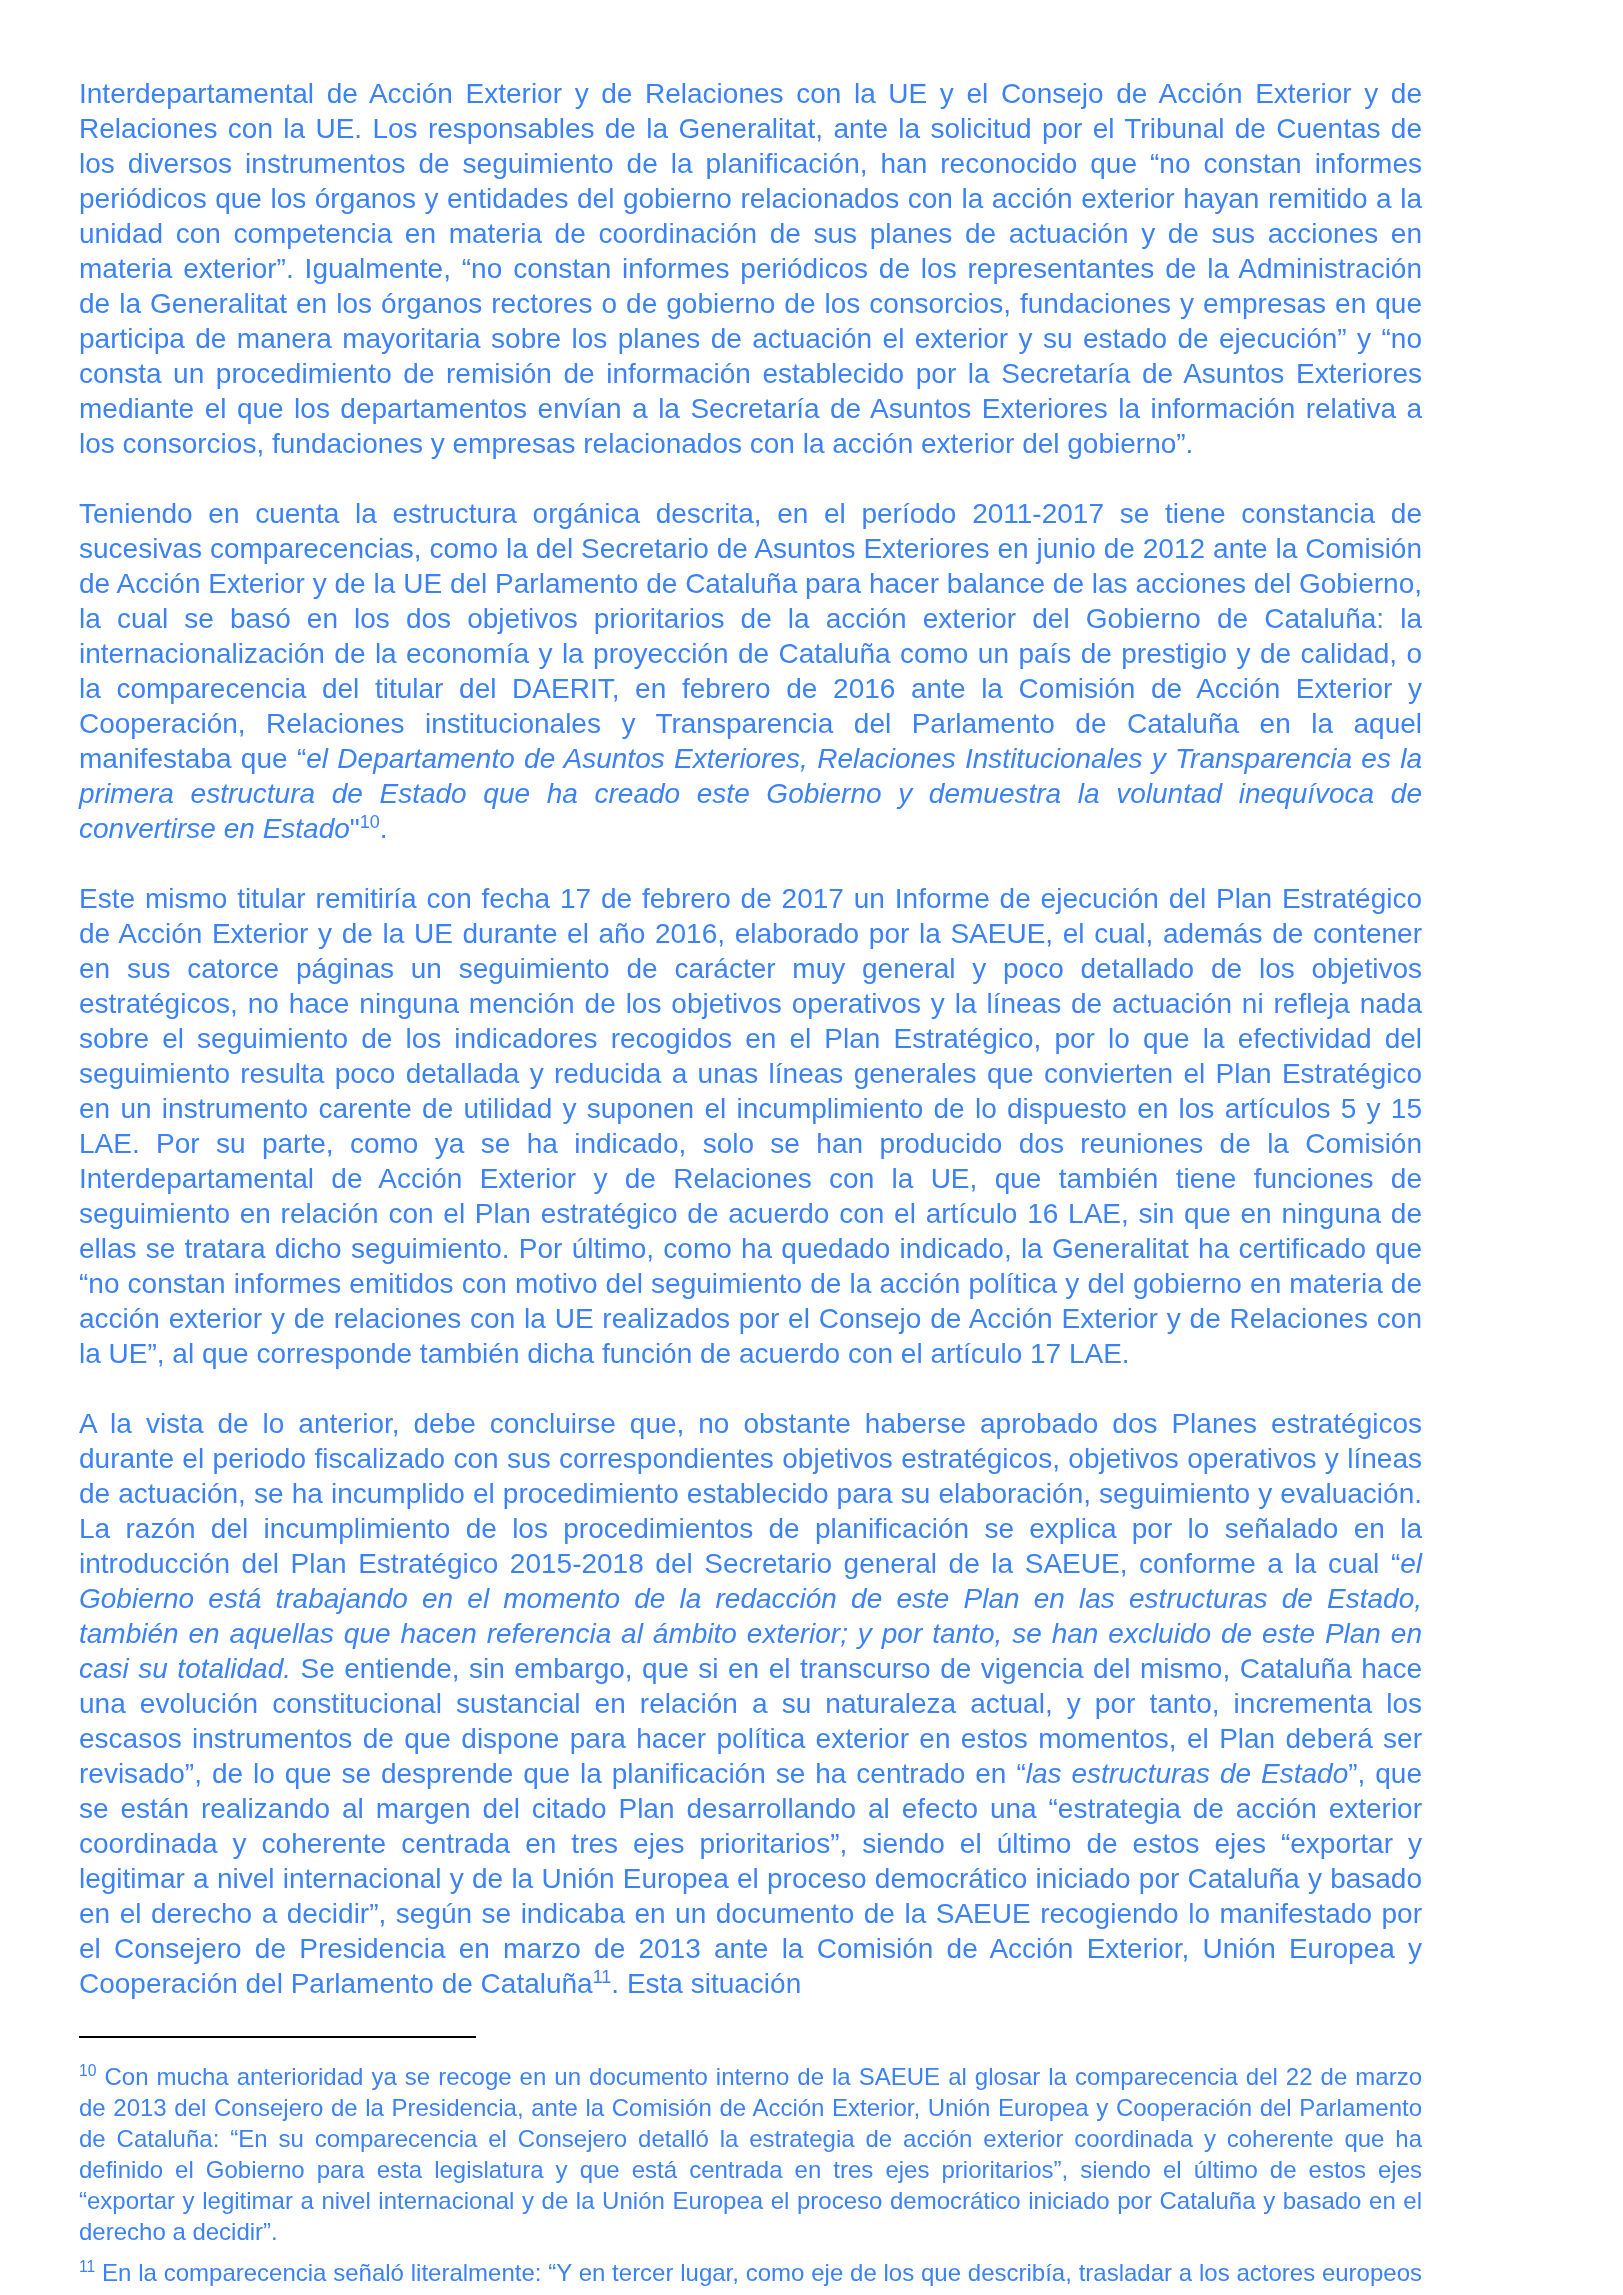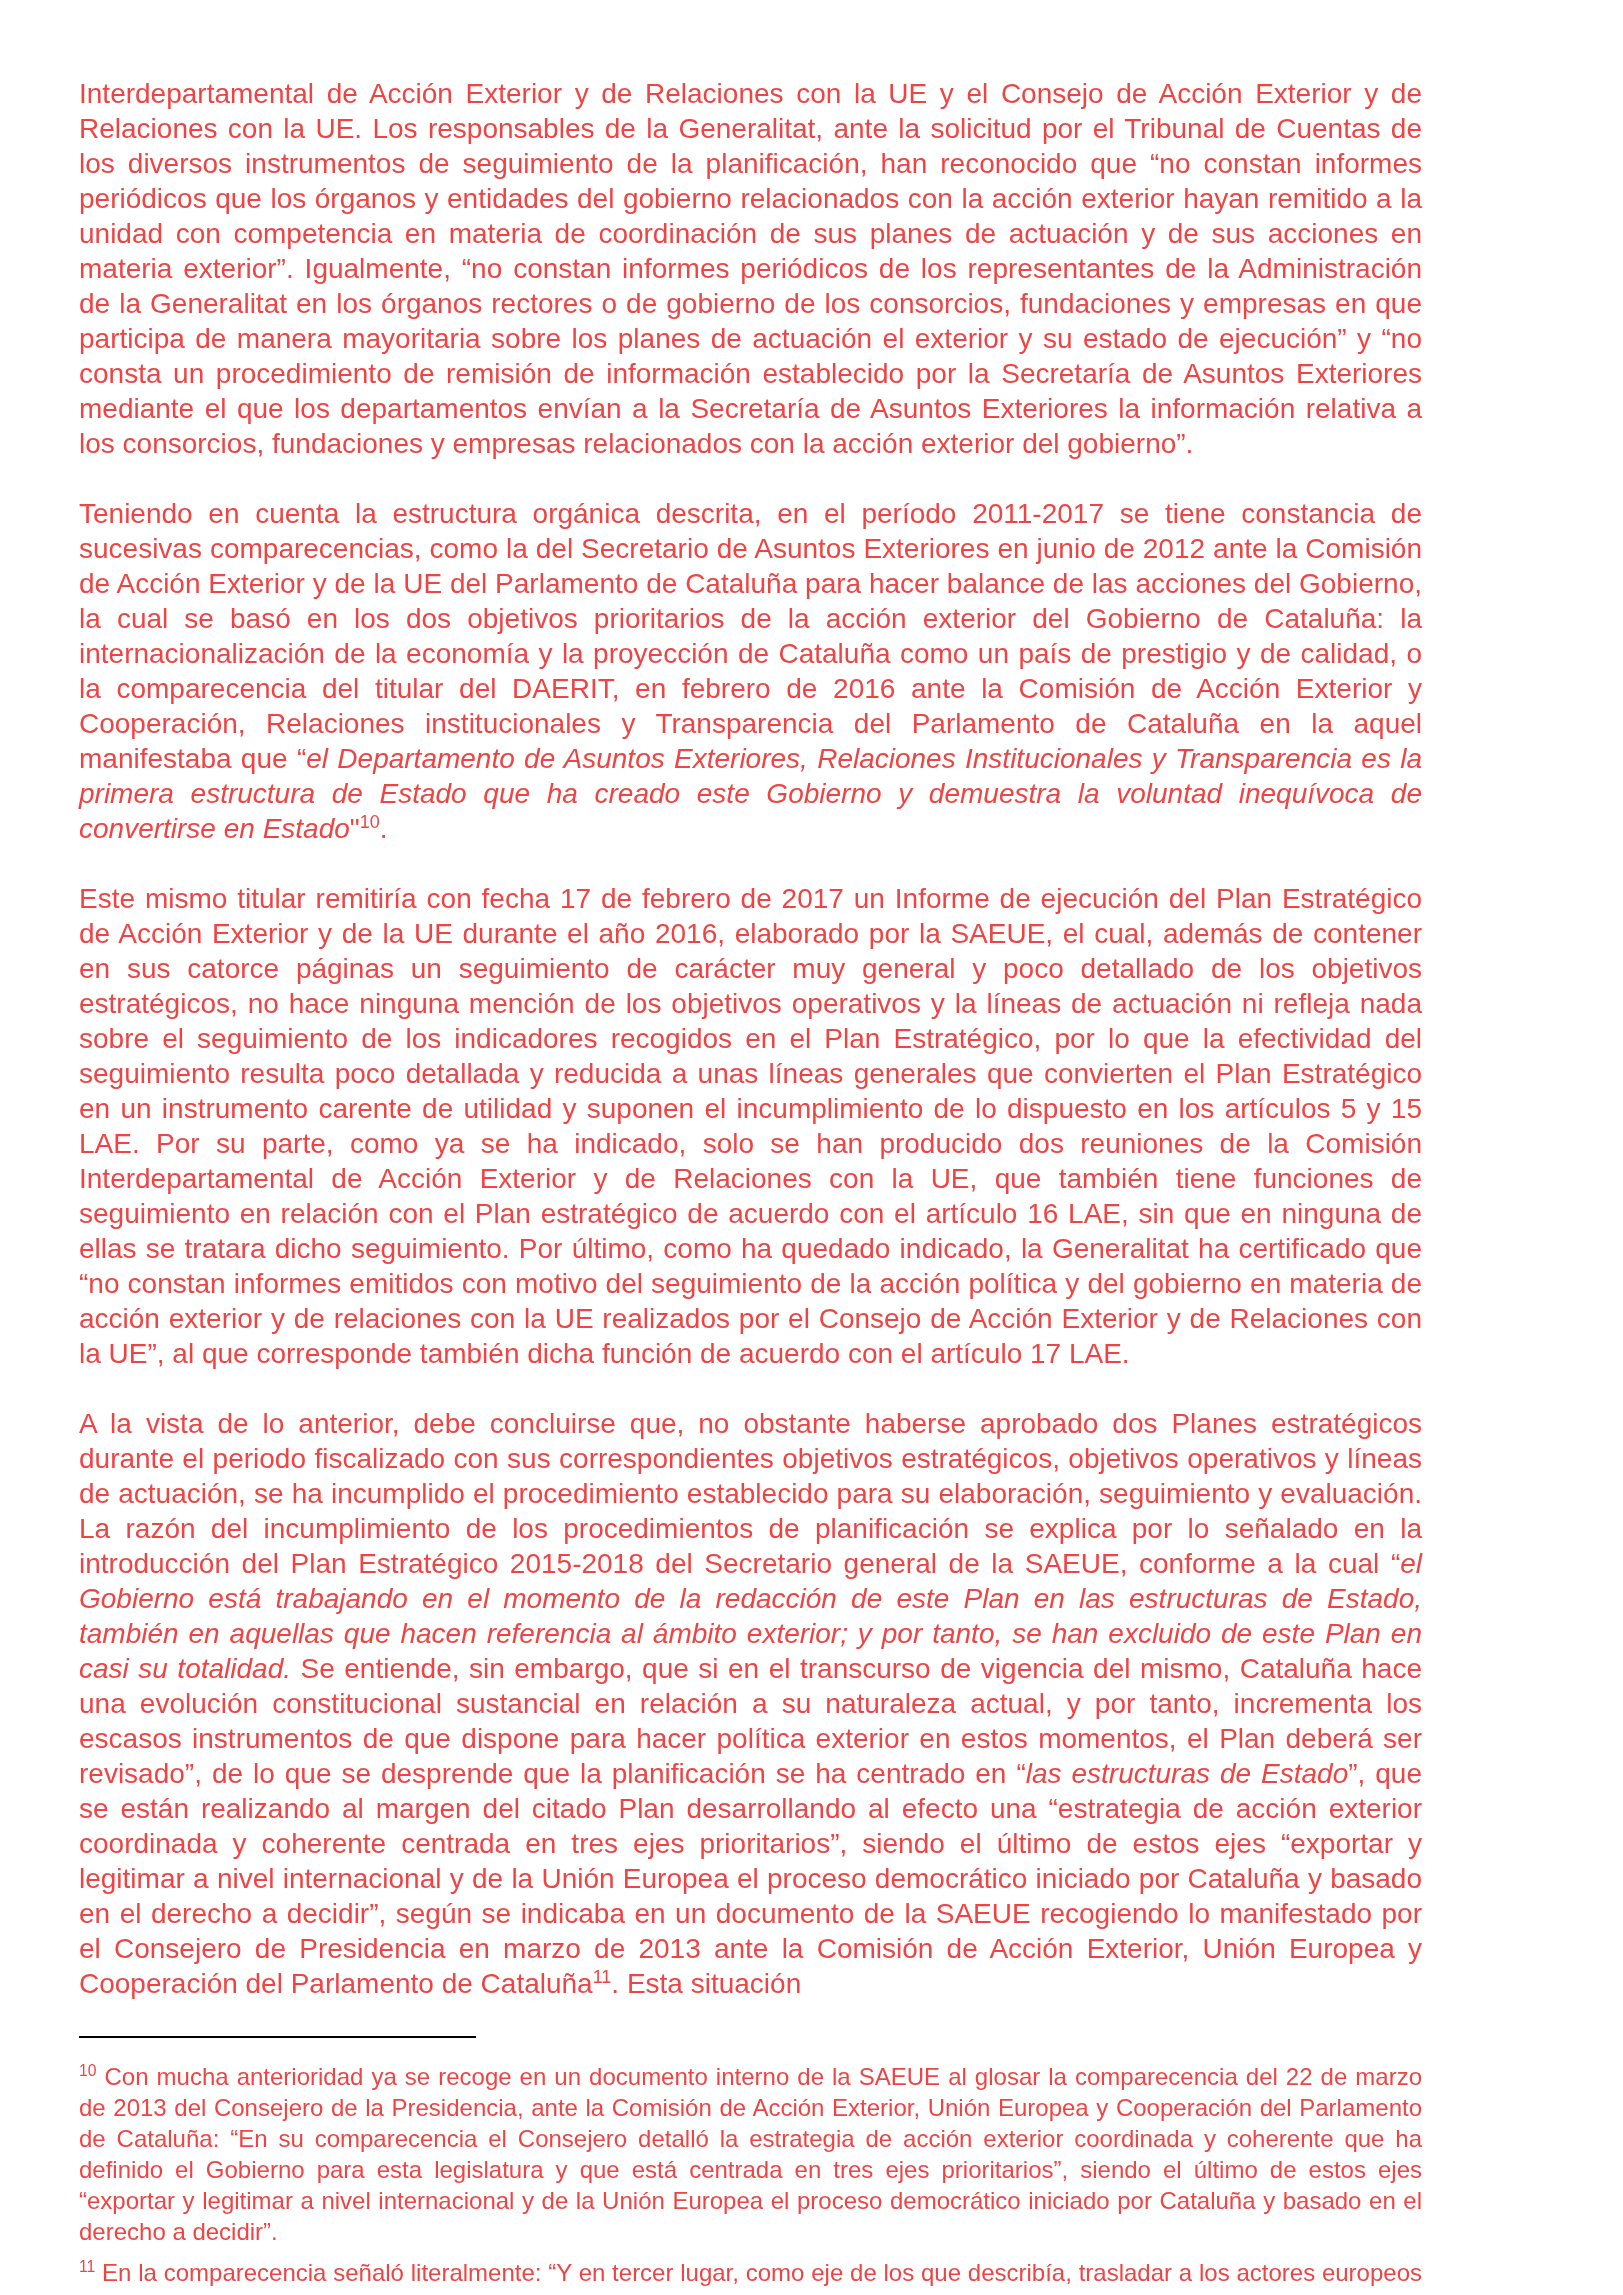--- a/index.html
+++ b/index.html
@@ -7,21 +7,21 @@
     padding: 0;
     background: #ffffff;
   }
   .page {
     position: relative;
     width: 1492px;
     height: 2295px;
     box-sizing: border-box;
     padding: 76px 70px 0 79px;
     background: #ffffff;
-    color: #ef4444;
+    color: #3b82f6;
     font-family: "Liberation Sans", "DejaVu Sans", sans-serif;
     overflow: hidden;
   }
   .main-text p {
     margin: 0 0 35px 0;
     font-size: 28px;
     line-height: 35px;
     text-align: justify;
     letter-spacing: 0px;
   }

